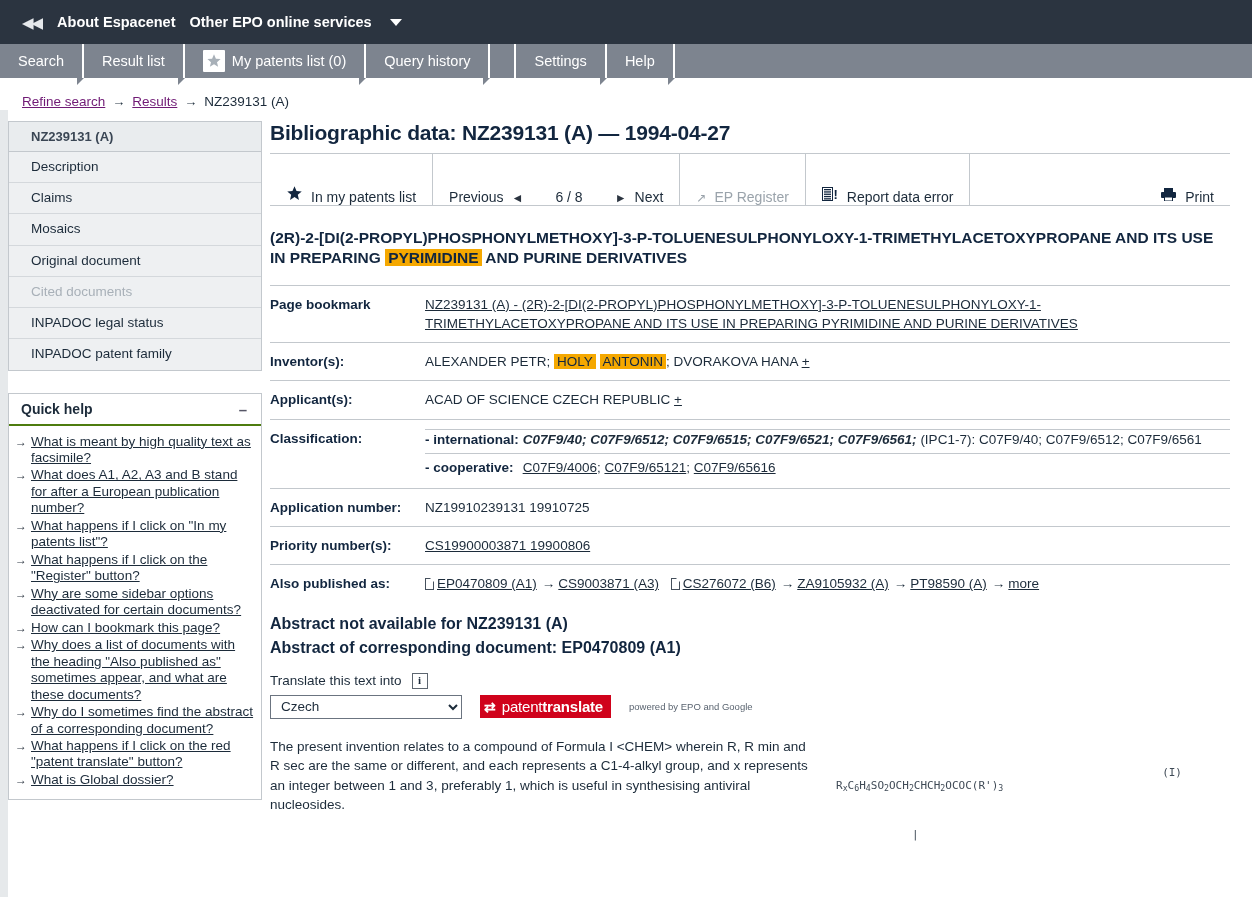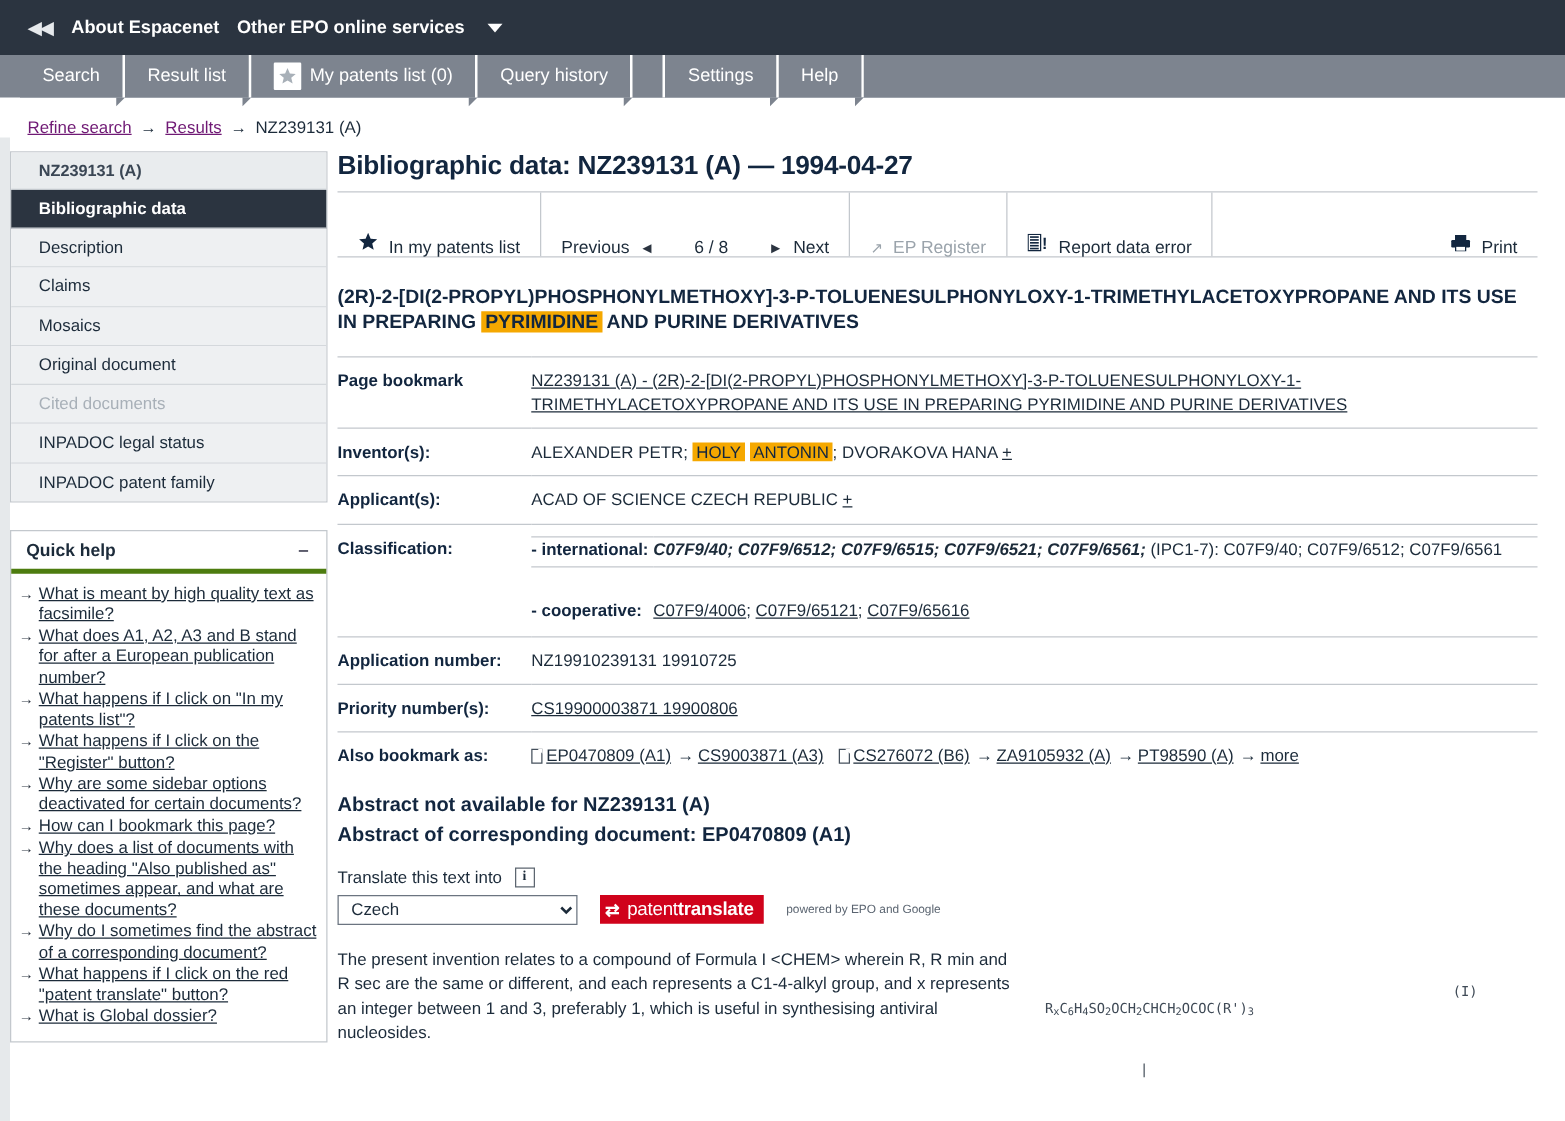--- a/index.html
+++ b/index.html
@@ -29,21 +29,20 @@
   .topbar .caret {
     width: 0; height: 0; border-left: 6px solid transparent;
     border-right: 6px solid transparent; border-top: 7px solid #fff;
     margin-left: 4px;
   }
 
   
   .tabstrip {
     height: 34px; background: #7d848f; display: flex; align-items: stretch;
     position: relative;
-    padding-left: 16px;
   }
   .tab {
     position: relative; display: flex; align-items: center; gap: 7px;
     padding: 0 18px; color: #ffffff; font-size: 14.5px;
     background: #7d848f; white-space: nowrap;
   }
   .tab + .tab { border-left: 2px solid #ffffff; }
   .tab.spacer { padding: 0 12px; }
   .tab::after {
     content: ""; position: absolute; right: -2px; bottom: -7px;
@@ -87,21 +86,21 @@
   .sidenav .sn-item.active {
     background: #2b3440; color: #ffffff; font-weight: bold;
   }
   .sidenav .sn-item.disabled { color: #a8b0b8; }
 
   
   .quickhelp { margin-top: 22px; border: 1px solid #c3c8cd; background:#fff; }
   .qh-head {
     display: flex; align-items: flex-end; justify-content: space-between;
     padding: 7px 12px 7px 12px; font-weight: bold; font-size: 14px;
-    color: #1c2b3a; border-bottom: 4px solid #4d7c0f; gap: 32px;
+    color: #1c2b3a; border-bottom: 2px solid #4d7c0f; gap: 32px;
   }
   .qh-minus { font-size: 15px; color: #556; line-height: 1; padding: 0 2px;}
   .qh-list { padding: 8px 6px 10px 6px; }
   .qh-item {
     display: flex; gap: 4px; align-items: flex-start;
     font-size: 13.5px; line-height: 1.22; margin-bottom: 1px;
   }
   .qh-item .qh-arrow { color: #2b3440; flex: 0 0 auto; font-size: 12px; padding-top:1px;}
   .qh-item a { color: #1c2b3a; text-decoration: underline; }
 
@@ -139,21 +138,21 @@
     border-top: 1px solid #c3c8cd; font-size: 13.5px; line-height: 1.42;
   }
   table.bib tr:first-child td { border-top: 1px solid #c3c8cd; }
   td.lbl { width: 155px; font-weight: bold; color: #12263f; padding-right: 8px; }
   td.val { color: #1c2b3a; }
   table.bib a { color: #1c2b3a; text-decoration: underline; }
   .sub-lbl { font-weight: bold; color: #12263f; white-space: nowrap; padding-right: 10px;
              vertical-align: top; font-size: 13.5px;}
   table.cls { border-collapse: collapse; width: 100%; }
   table.cls td { border: none; padding: 0 0 4px 0; vertical-align: top; font-size:13.5px; line-height:1.42;}
-  table.cls tr.coop td { border-top: 1px solid #c3c8cd; padding-top: 25px; padding-bottom: 2px;}
+  table.cls tr.coop td { border-top: 1px solid #c3c8cd; padding-top: 4px; padding-bottom: 2px;}
   .ipc-bold { font-weight: bold; font-style: italic; }
   .plus { text-decoration: underline; }
   .docicon {
     display: inline-block; width: 9px; height: 12px; border: 1px solid #45505c;
     background: #fff; position: relative; vertical-align: -2px; margin-right: 3px;
   }
   .docicon::after {
     content:""; position:absolute; right:-1px; top:-1px;
     border-left: 4px solid transparent; border-top: 4px solid #fff;
     border-right:0; width:0; height:0;
@@ -249,21 +248,20 @@
     <span class="arrow">→</span>
     <span class="current">NZ239131 (A)</span>
   </div>
 
   <div class="cols">
 
     <div class="leftcol">
 
       <div class="sidenav">
         <div class="sn-head">NZ239131 (A)</div>
-        <div class="sn-item active">Bibliographic data</div>
         <div class="sn-item">Description</div>
         <div class="sn-item">Claims</div>
         <div class="sn-item">Mosaics</div>
         <div class="sn-item">Original document</div>
         <div class="sn-item disabled">Cited documents</div>
         <div class="sn-item">INPADOC legal status</div>
         <div class="sn-item">INPADOC patent family</div>
       </div>
 
       <div class="quickhelp">
@@ -413,21 +411,21 @@
         </tr>
         <tr>
           <td class="lbl">Application number:</td>
           <td class="val">NZ19910239131 19910725</td>
         </tr>
         <tr>
           <td class="lbl">Priority number(s):</td>
           <td class="val"><a href="#">CS19900003871 19900806</a></td>
         </tr>
         <tr>
-          <td class="lbl">Also bookmark as:</td>
+          <td class="lbl">Also published as:</td>
           <td class="val"><span class="docicon"></span><a href="#">EP0470809 (A1)</a><span class="pubarrow">→</span><a href="#">CS9003871 (A3)</a><span class="pubarrow">&nbsp;</span><span class="docicon"></span><a href="#">CS276072 (B6)</a><span class="pubarrow">→</span><a href="#">ZA9105932 (A)</a><span class="pubarrow">→</span><a href="#">PT98590 (A)</a><span class="pubarrow">→</span><a href="#">more</a></td>
         </tr>
       </tbody>
         </table>
 
       <div class="abs-head">
         <div class="line">Abstract not available for NZ239131 (A)</div>
         <div class="line">Abstract of corresponding document: EP0470809 (A1)</div>
       </div>
 

